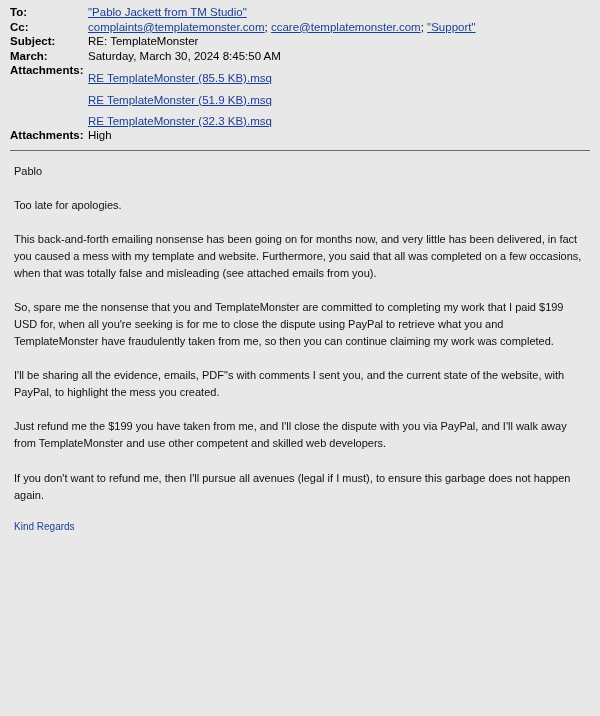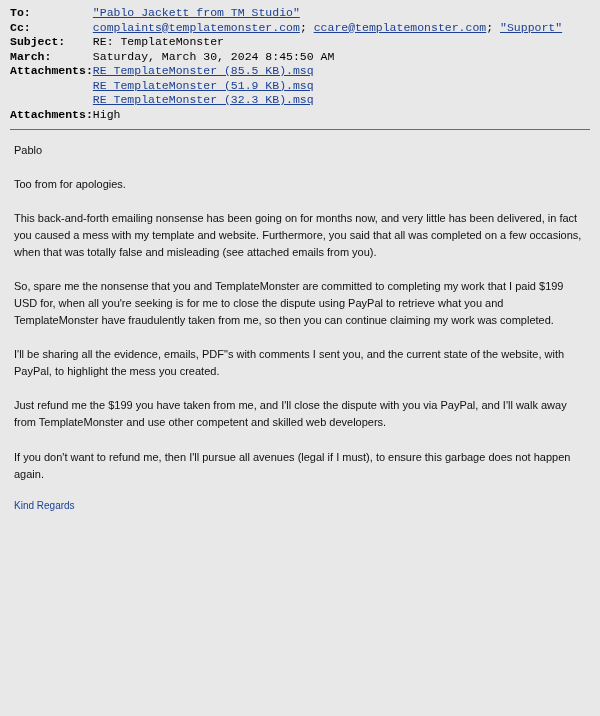--- a/index.html
+++ b/index.html
@@ -26,38 +26,38 @@
   
   .headers {
     width: 100%;
     border-collapse: collapse;
     font-size: 11.5px;
     line-height: 1.18;
   }
   .headers td {
     padding: 0 0 1px 0;
     vertical-align: top;
-    font-family: Liberation Mono, monospace;
   }
   .h-label {
     font-weight: bold;
     width: 78px;
     white-space: nowrap;
     color: #000;
   }
   .h-value {
     color: #000;
   }
   a.hlink {
     color: #1b3f94;
     text-decoration: underline;
   }
   .att-line {
     display: block;
     line-height: 1.25;
+    margin-top: 7px;
   }
 
   .rule {
     border: none;
     border-top: 1px solid #6b6b6b;
     margin: 6px 0 12px 0;
   }
 
   
   .body-text {
@@ -115,21 +115,21 @@
       <td class="h-label">Attachments:</td>
       <td class="h-value">High</td>
     </tr>
   </tbody>
     </table>
 
   <hr class="rule">
 
   <div class="body-text">
     <p>Pablo</p>
-    <p>Too from for apologies.</p>
+    <p>Too late for apologies.</p>
     <p>This back-and-forth emailing nonsense has been going on for months now, and very little has been delivered, in fact you caused a mess with my template and website. Furthermore, you said that all was completed on a few occasions, when that was totally false and misleading (see attached emails from you).</p>
     <p>So, spare me the nonsense that you and TemplateMonster are committed to completing my work that I paid $199 USD for, when all you're seeking is for me to close the dispute using PayPal to retrieve what you and TemplateMonster have fraudulently taken from me, so then you can continue claiming my work was completed.</p>
     <p>I'll be sharing all the evidence, emails, PDF"s with comments I sent you, and the current state of the website, with PayPal, to highlight the mess you created.</p>
     <p>Just refund me the $199 you have taken from me, and I'll close the dispute with you via PayPal, and I'll walk away from TemplateMonster and use other competent and skilled web developers.</p>
     <p>If you don't want to refund me, then I'll pursue all avenues (legal if I must), to ensure this garbage does not happen again.</p>
   </div>
 
   <div class="signoff">Kind Regards</div>
 
 </div>

